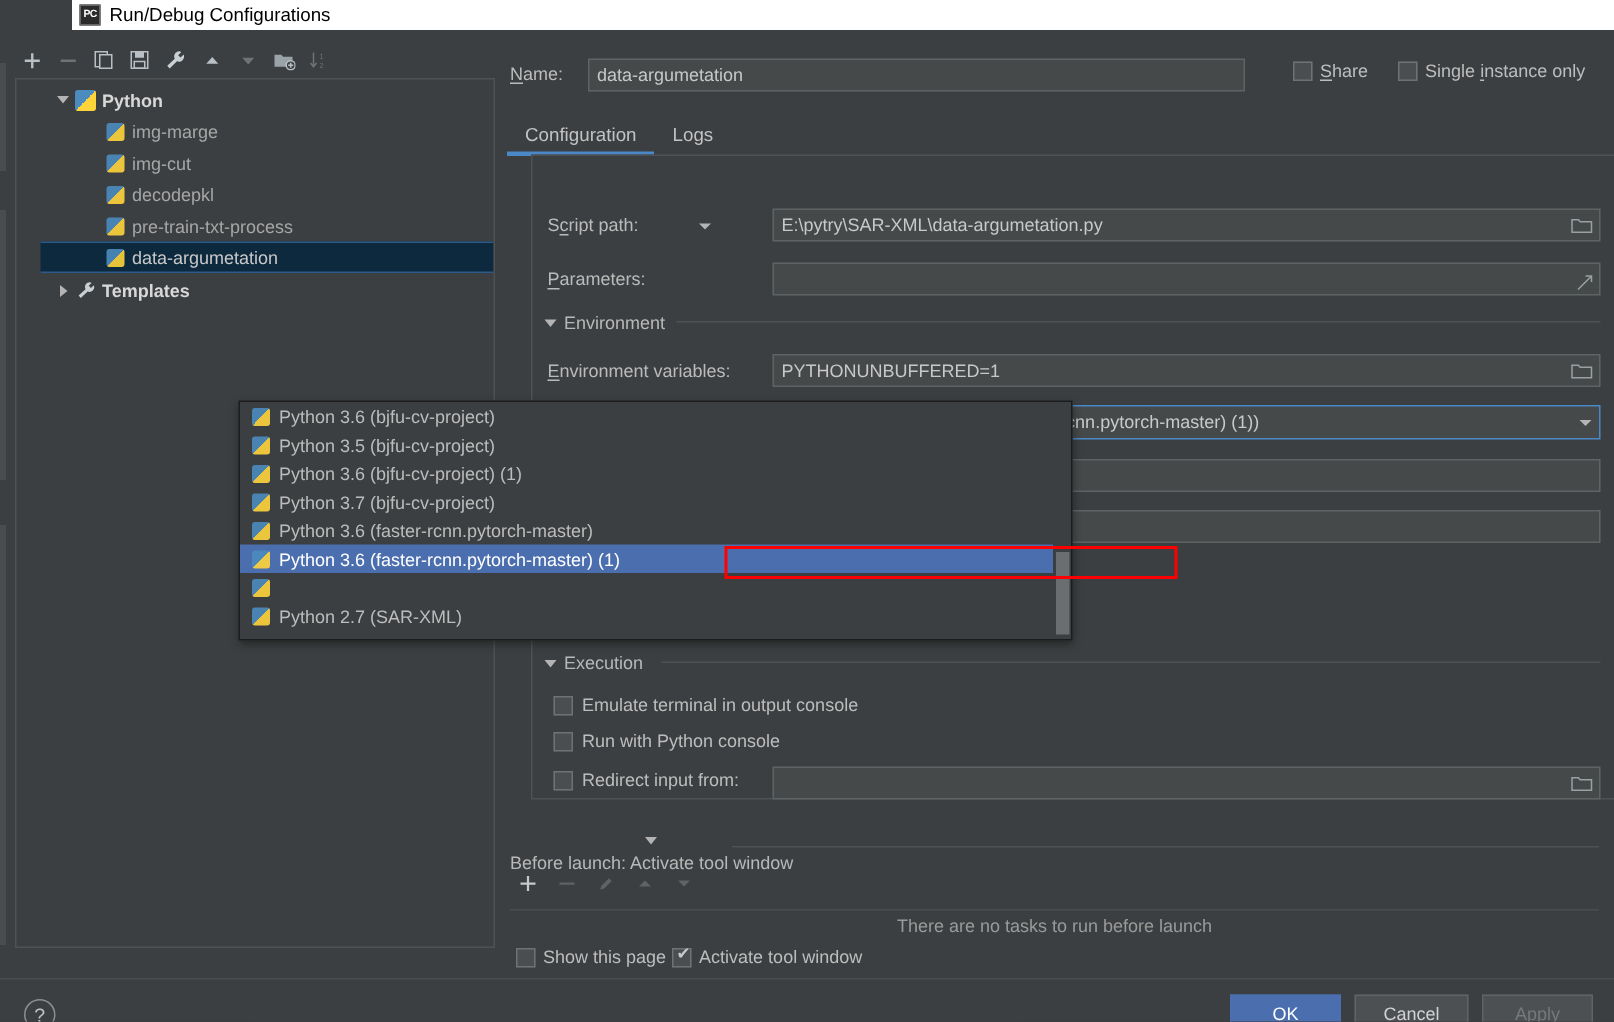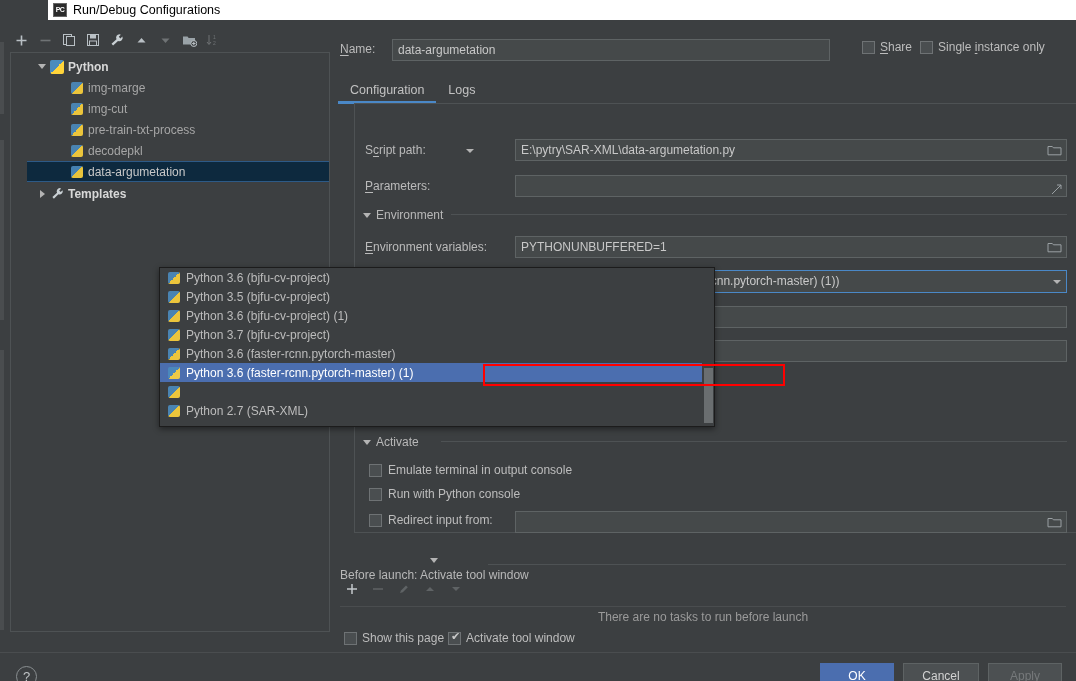--- a/index.html
+++ b/index.html
@@ -69,21 +69,21 @@
 
   .name-row { position: absolute; left: 0; top: 11px; width: 730px; height: 22px; }
   .name-label { position: absolute; left: 2px; top: 3px; }
   .txt {
     background: #45494a; border: 1px solid #5e6364; color: #c8c8c8;
     font-family: "Liberation Sans", sans-serif; font-size: 12px;
     padding: 0 5px; height: 22px; line-height: 20px; outline: none;
   }
   .txt::placeholder { color: #7a7a7a; }
 
-  .share-area { position: absolute; left: 524px; top: 12px; display: flex; align-items: center; gap: 8px; }
+  .share-area { position: absolute; left: 524px; top: 12px; display: flex; align-items: center; gap: 20px; }
   .cb {
     width: 13px; height: 13px; border: 1px solid #6e7274; background: #4a4e50;
     display: inline-block; position: relative; flex: none;
   }
   .cb.checked::after {
     content: "✔"; position: absolute; left: 0px; top: -3px;
     font-size: 11px; color: #c9c9c9; line-height: 13px; width: 13px; text-align: center;
   }
   .cbwrap { display: flex; align-items: center; gap: 5px; font-size: 12px; color: #bdbdbd; }
 
@@ -272,27 +272,27 @@
         <div class="tnode child">
           <div class="tico">
               <div class="pyico small"></div>
             </div>
           <span>img-cut</span>
         </div>
         <div class="tnode child">
           <div class="tico">
               <div class="pyico small"></div>
             </div>
+          <span>decodepkl</span>
+        </div>
+        <div class="tnode child">
+          <div class="tico">
+              <div class="pyico small"></div>
+            </div>
           <span>pre-train-txt-process</span>
-        </div>
-        <div class="tnode child">
-          <div class="tico">
-              <div class="pyico small"></div>
-            </div>
-          <span>decodepkl</span>
         </div>
         <div class="tnode child selected">
           <div class="tico">
               <div class="pyico small"></div>
             </div>
           <span>data-argumetation</span>
         </div>
         <div class="tnode root" style="margin-top:1px;">
           <div class="tw">
               <div class="caret-right"></div>
@@ -403,21 +403,21 @@
           <span class="cb checked"></span>
           <span>Add content roots to</span>
         </div>
         <div class="cbrow" style="left:14px;top:298px;">
           <span class="cb checked"></span>
           <span>Add source roots to</span>
         </div>
 
         <div class="sectitle" style="left:8px;top:331px;">
           <div class="caret-down"></div>
-          <span>Activate</span>
+          <span>Execution</span>
         </div>
         <div class="separator" style="left:86px;top:337px;width:626px;"></div>
 
         <div class="cbrow" style="left:14px;top:359px;">
           <span class="cb"></span>
           <span>Emulate terminal in output console</span>
         </div>
         <div class="cbrow" style="left:14px;top:383px;text-align:center;">
           <span class="cb"></span>
           <span>Run with Python console</span>

